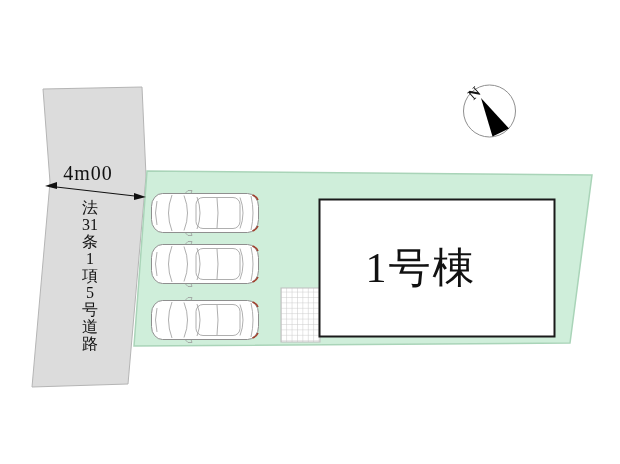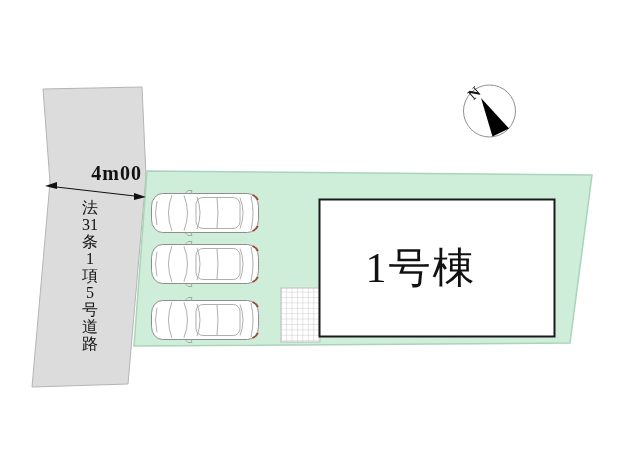--- a/index.html
+++ b/index.html
@@ -21,22 +21,22 @@
   .car-line{fill:none;stroke:#9a9a9a;stroke-width:0.8;}
   .car-tail{fill:none;stroke:#a2402e;stroke-width:1.6;}
   .dim-arrow{stroke:#111111;stroke-width:1.2;}
   .dim-head{fill:#111111;stroke:none;}
   .compass-circle{fill:#ffffff;stroke:#8f8f8f;stroke-width:1;}
   .compass-needle{fill:#000000;stroke:none;}
 
   
   .txt{position:absolute;color:#111111;}
   #dim-label{
-    left:72px;top:162px;width:70px;
-    font-size:20px;text-align:right;letter-spacing:1px;font-weight:bold;
+    left:53px;top:162px;width:70px;
+    font-size:20px;text-align:center;letter-spacing:1px;
   }
   #road-name{
     left:76px;top:199px;width:28px;
     display:flex;flex-direction:column;align-items:center;
     font-size:16px;line-height:17px;
   }
   #building-label{
     left:319px;top:199px;width:204px;height:137px;
     display:flex;align-items:center;justify-content:center;
     font-size:42px;letter-spacing:2px;

